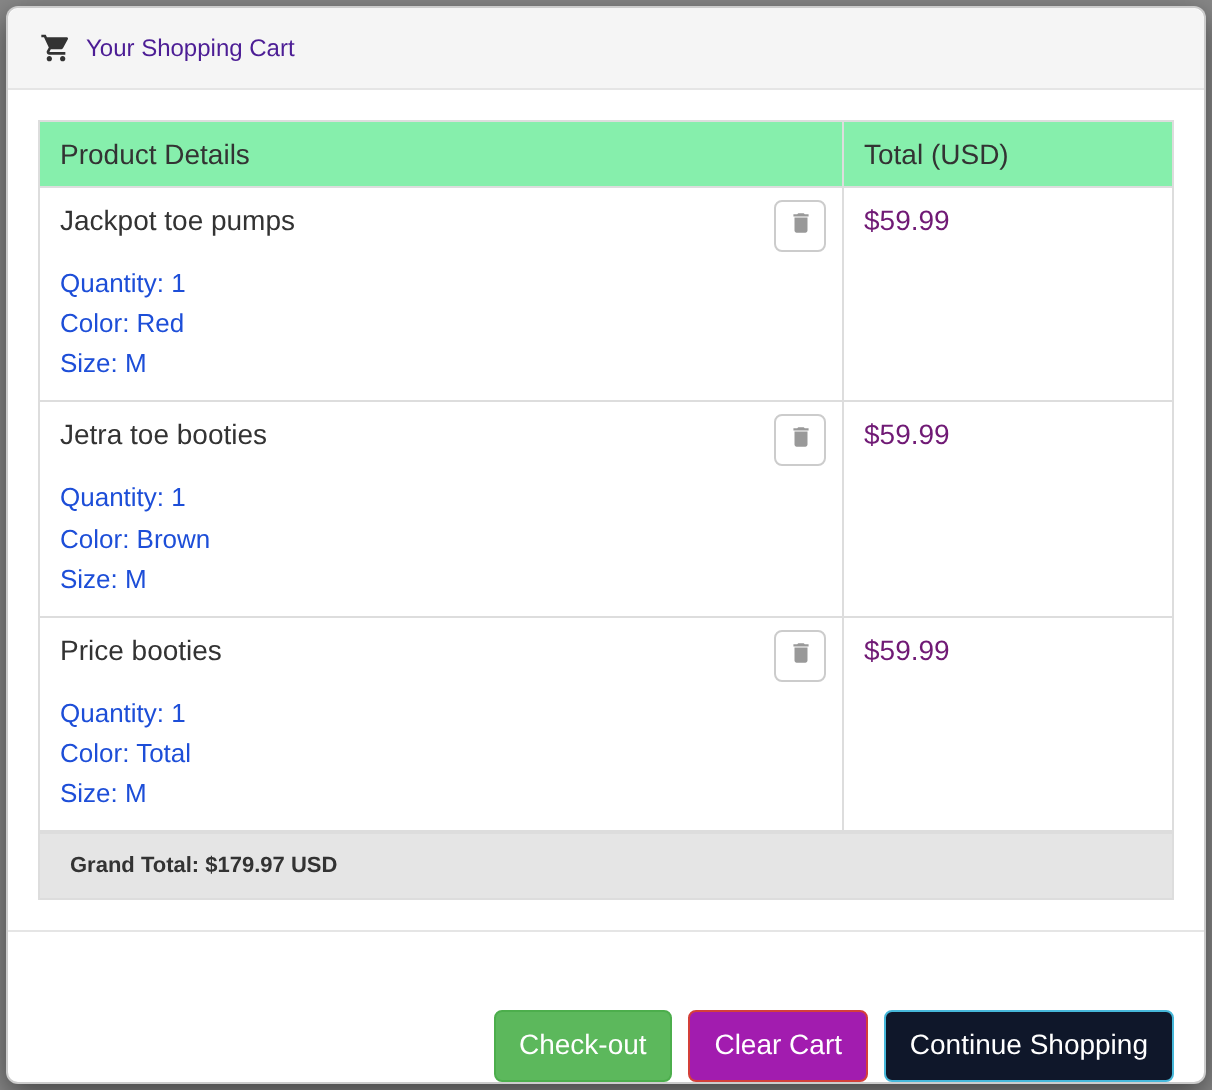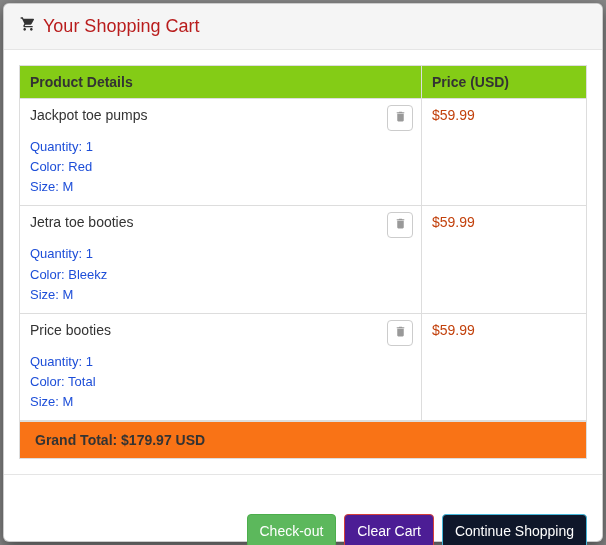--- a/index.html
+++ b/index.html
@@ -28,25 +28,25 @@
       flex-direction: column;
     }
     .modal-header {
       padding: 12px 15px;
       border-bottom: 1px solid #e5e5e5;
       background: #f5f5f5;
       border-radius: 6px 6px 0 0;
     }
     .modal-title {
       margin: 0;
-      font-size: 18px;
+      font-size: 12px;
       font-weight: 500;
-      color: #b91c1c;
+      color: #4c1d95;
       display: flex;
-      align-items: flex-start;
+      align-items: center;
     }
     .cart-icon {
       display: inline-block;
       margin-right: 6px;
       width: 18px;
       height: 16px;
     }
     .modal-body {
       padding: 15px;
     }
@@ -55,23 +55,23 @@
       border-collapse: collapse;
       border: 1px solid #ddd;
     }
     th, td {
       border: 1px solid #ddd;
       padding: 8px 10px;
       text-align: left;
       vertical-align: top;
     }
     th {
-      font-weight: bold;
-      font-size: 14px;
-      background: #84cc16;
+      font-weight: normal;
+      font-size: 14px;
+      background: #86efac;
     }
     th.price-col, td.price-col {
       width: 165px;
     }
     .product-cell {
       position: relative;
     }
     .product-name {
       font-weight: normal;
       font-size: 14px;
@@ -94,29 +94,29 @@
       background: #fff;
       display: flex;
       align-items: center;
       justify-content: center;
       cursor: pointer;
       color: #888;
       padding: 0;
     }
     .price-cell {
       font-size: 14px;
-      color: #c2410c;
+      color: #701a75;
     }
     .grand-total-row {
       padding: 10px 15px;
       border-top: 1px solid #ddd;
       border-right: 1px solid #ddd;
-      font-size: 14px;
+      font-size: 11px;
       font-weight: bold;
-      background: #f97316;
+      background: #e5e5e5;
     }
     .grand-total-wrapper {
       border-left: 1px solid #ddd;
       border-bottom: 1px solid #ddd;
     }
     .modal-footer {
       margin-top: auto;
       padding: 15px;
       text-align: right;
       border-top: 1px solid #e5e5e5;
@@ -133,21 +133,21 @@
       cursor: pointer;
       margin-left: 4px;
       color: #fff;
     }
     .btn-success {
       background: #5cb85c;
       border-color: #4cae4c;
       margin-top: 24px;
     }
     .btn-danger {
-      background: #4c1d95;
+      background: #a21caf;
       border-color: #d43f3a;
     }
     .btn-info {
       background: #0f172a;
       border-color: #46b8da;
     }
   </style>
 </head>
 <body>
 
@@ -161,21 +161,21 @@
       </span>
       <span>Your Shopping Cart</span>
     </h4>
   </div>
 
   <div class="modal-body">
     <table>
       <thead>
         <tr>
           <th>Product Details</th>
-          <th class="price-col">Price (USD)</th>
+          <th class="price-col">Total (USD)</th>
         </tr>
       </thead>
       <tbody id="cart-body">
           <tr>
             <td class="product-cell">
               <div class="product-name">Jackpot toe pumps</div>
               <div class="product-meta">
                 <div><span>Quantity: </span><span>1</span></div>
                 <div><span>Color: </span><span>Red</span></div>
                 <div><span>Size: </span><span>M</span></div>
@@ -186,21 +186,21 @@
                   </svg></span>
               </button>
             </td>
             <td class="price-col price-cell">$59.99</td>
           </tr>
           <tr>
             <td class="product-cell">
               <div class="product-name">Jetra toe booties</div>
               <div class="product-meta">
                 <div><span>Quantity: </span><span>1</span></div>
-                <div><span>Color: </span><span>Bleekz</span></div>
+                <div><span>Color: </span><span>Brown</span></div>
                 <div><span>Size: </span><span>M</span></div>
               </div>
               <button class="delete-btn">
                 <span><svg viewBox="0 0 24 24" width="13" height="13" fill="#999">
                     <path d="M6 19c0 1.1.9 2 2 2h8c1.1 0 2-.9 2-2V7H6v12zM19 4h-3.5l-1-1h-5l-1 1H5v2h14V4z"></path>
                   </svg></span>
               </button>
             </td>
             <td class="price-col price-cell">$59.99</td>
           </tr>

